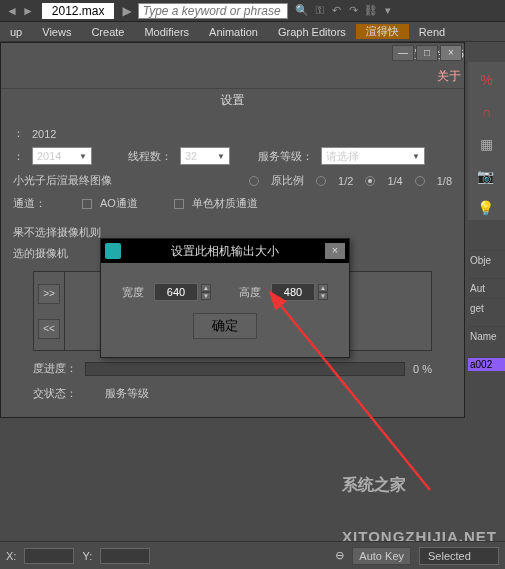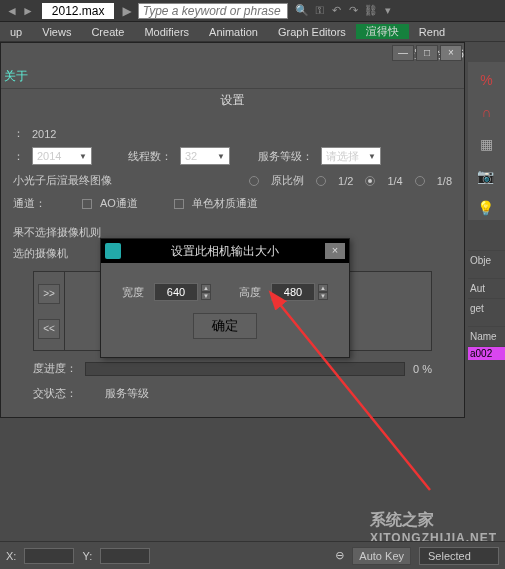--- a/index.html
+++ b/index.html
@@ -9,30 +9,30 @@
 .topbar { background: #3a3a3a; height: 22px; display: flex; align-items: center; padding: 0 4px; border-bottom: 1px solid #222; }
 .file-badge { background: #fff; color: #000; padding: 1px 10px; font-size: 12px; margin: 0 6px; }
 .arrow-btn { color: #999; font-size: 12px; padding: 0 2px; }
 .search-box { background: #fff; border: 1px solid #888; height: 16px; flex: 1; margin: 0 4px; padding: 0 4px; font-style: italic; color: #888; font-size: 12px; max-width: 150px; }
 .tool-icons { display: flex; gap: 3px; margin-left: 4px; }
 .tool-icons span { width: 14px; text-align: center; color: #999; font-size: 11px; }
 
 
 .menubar { background: #4a4a4a; height: 20px; display: flex; align-items: center; border-bottom: 1px solid #333; }
 .menubar span { padding: 0 10px; font-size: 11px; color: #ddd; }
-.menubar .active { background: #15803d; }
+.menubar .active { background: #a16207; }
 
 
 .dialog-outer { position: absolute; left: 0; top: 42px; width: 465px; background: #555; border: 1px solid #222; }
 .titlebar { background: #555; height: 22px; display: flex; align-items: center; justify-content: flex-end; font-size: 12px; color: #ddd; position: relative; margin-left: 40px; }
 .titlebar .controls { position: absolute; right: 2px; top: 2px; display: flex; gap: 2px; }
 .titlebar .controls span { width: 22px; height: 16px; background: #666; border: 1px solid #444; text-align: center; font-size: 10px; line-height: 14px; }
 .titlebar .controls .close { background: #777; }
 
-.subheader { text-align: left; padding: 3px; font-size: 12px; color: #5eead4; border-bottom: 1px solid #444; }
+.subheader { text-align: right; padding: 3px; font-size: 12px; color: #fca5a5; border-bottom: 1px solid #444; }
 .subheader2 { text-align: center; padding: 3px; font-size: 12px; color: #ddd; }
 
 .body-section { padding: 8px 12px; color: #ccc; font-size: 11px; }
 .row { display: flex; align-items: center; gap: 8px; margin: 6px 0; }
 .colon { color: #ccc; }
 .dropdown { background: #fff; border: 1px solid #888; height: 18px; padding: 0 4px; font-size: 11px; display: flex; align-items: center; justify-content: space-between; }
 .dropdown .dd-arrow { font-size: 8px; color: #555; margin-left: 4px; }
 
 .radio-row { display: flex; align-items: center; gap: 12px; margin: 8px 0; }
 .radio { width: 10px; height: 10px; border: 1px solid #888; border-radius: 50%; display: inline-block; position: relative; }
@@ -70,21 +70,21 @@
 .statusbar { position: absolute; bottom: 0; left: 0; right: 0; height: 28px; background: #4a4a4a; border-top: 1px solid #333; display: flex; align-items: center; padding: 0 6px; gap: 8px; font-size: 11px; }
 .coord-input { background: #3a3a3a; border: 1px solid #666; height: 16px; width: 50px; }
 .auto-key { background: #606060; border: 1px solid #444; padding: 2px 6px; }
 .selected { background: #3a3a3a; border: 1px solid #666; padding: 2px 8px; flex: 1; max-width: 80px; }
 
 
 .arrow-line { position: absolute; z-index: 20; pointer-events: none; }
 
 
 .watermark { position: absolute; right: 8px; bottom: 24px; color: rgba(255,255,255,0.55); font-size: 16px; font-weight: bold; pointer-events: none; }
-.watermark .sub { font-size: 12px; display: block; letter-spacing: 1px; }
+.watermark .sub { font-size: 15px; display: block; letter-spacing: 1px; margin-top: 32px; }
 </style>
 </head>
 <body>
 
 <div class="topbar">
   <span class="arrow-btn">◄</span>
   <span class="arrow-btn">►</span>
   <span class="file-badge">2012.max</span>
   <span class="arrow-btn">▶</span>
   <input class="search-box" placeholder="Type a keyword or phrase" style="">
@@ -132,21 +132,21 @@
       <div class="dropdown" style="width:60px">
         <span>2014</span>
           <span class="dd-arrow">▼</span>
       </div>
       <span style="margin-left:28px">线程数：</span>
       <div class="dropdown" style="width:50px">
         <span>32</span>
           <span class="dd-arrow">▼</span>
       </div>
       <span style="margin-left:20px">服务等级：</span>
-      <div class="dropdown" style="width:60px">
+      <div class="dropdown" style="width:104px">
         <span>请选择</span>
           <span class="dd-arrow">▼</span>
       </div>
     </div>
 
     <div class="radio-row">
       <span>小光子后渲最终图像</span>
       <span style="flex:1"></span>
       <span class="radio"></span>
       <span>原比例</span>
@@ -203,21 +203,21 @@
   <div class="icon" style="color:#c44">∩</div>
   <div class="icon" style="color:#aaa">▦</div>
   <div class="icon" style="color:#aaa">📷</div>
   <div class="icon" style="color:#aaa">💡</div>
 </div>
 <div class="right-tabs">
   <div>Obje</div>
   <div style="margin-top:8px">Aut</div>
   <div style="margin-top:0">get</div>
   <div style="margin-top:8px">Name</div>
-  <div style="margin-top:0; background:#d946ef; color:#000; padding:1px 2px">a002</div>
+  <div style="margin-top:11px; background:#8b5cf6; color:#000; padding:1px 2px">a002</div>
 </div>
 
 <div class="modal">
   <div class="modal-title">
     <span class="app-icon"></span>
     <span>设置此相机输出大小</span>
     <span class="close-btn">×</span>
   </div>
   <div class="modal-body">
     <div class="row" style="justify-content:center; gap:10px">

